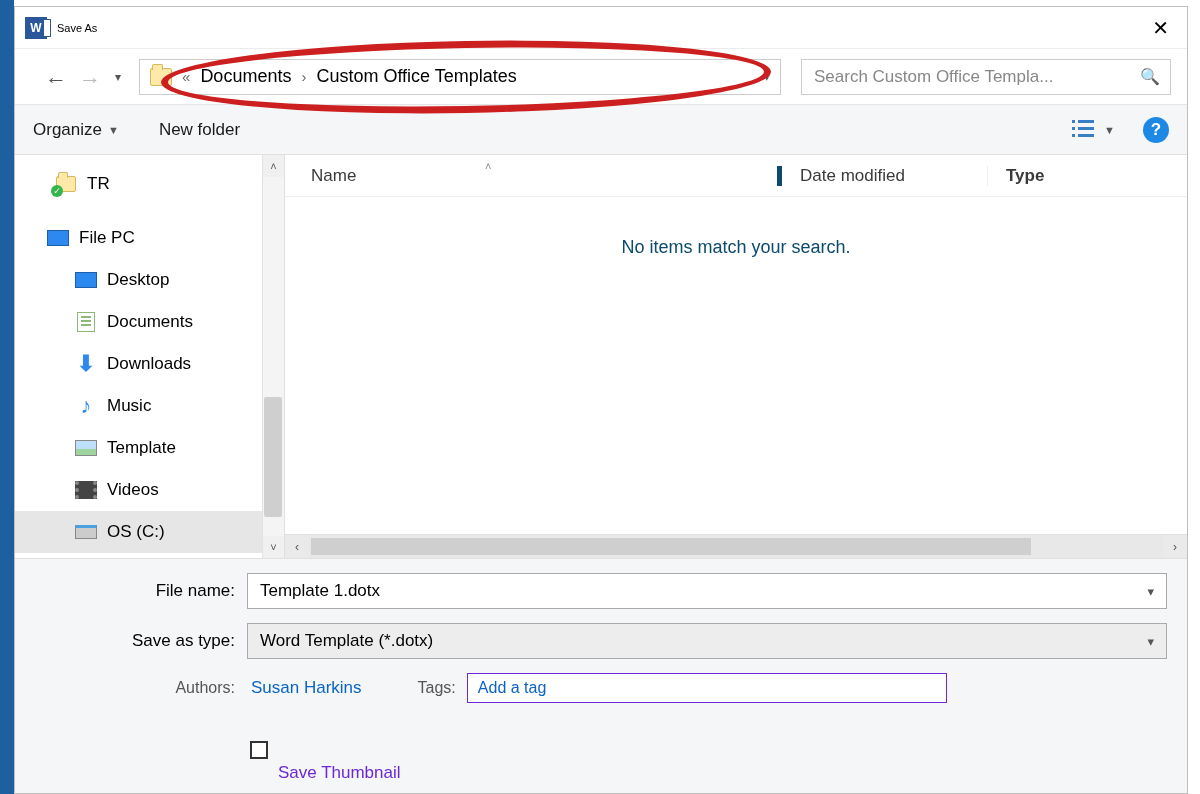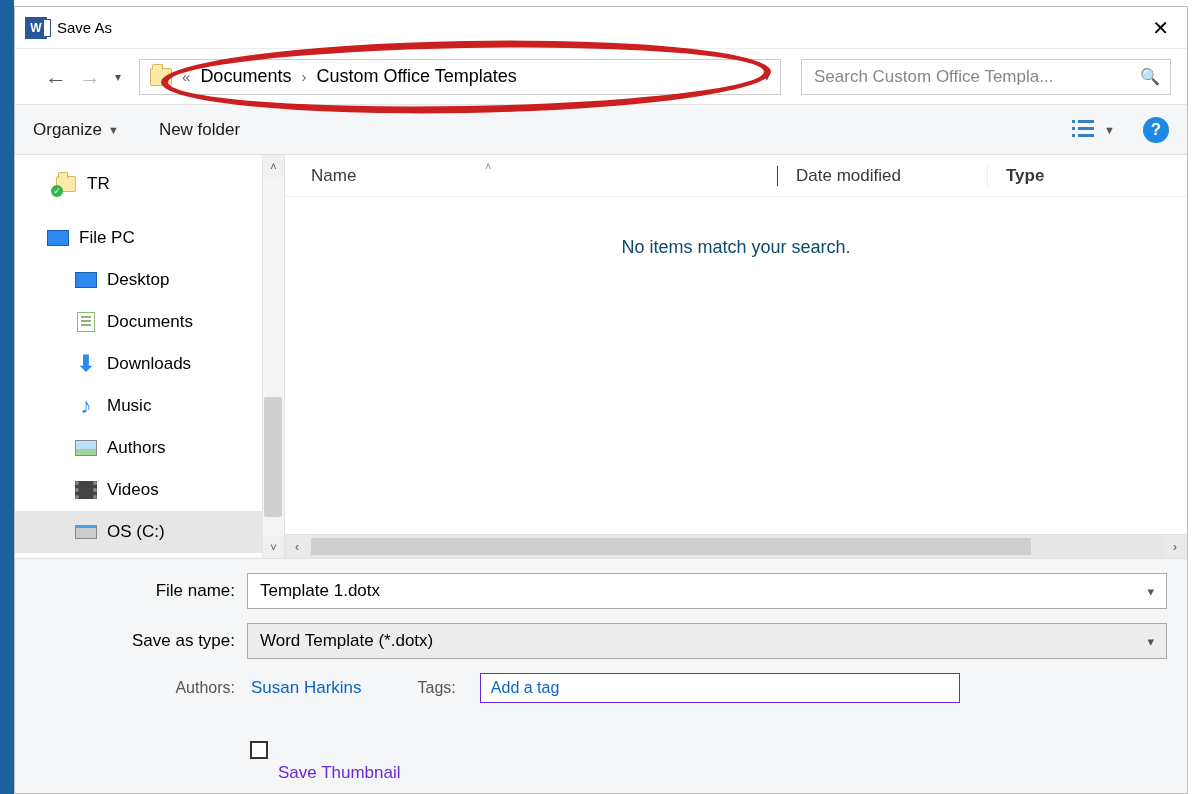--- a/index.html
+++ b/index.html
@@ -36,21 +36,21 @@
   .titlebar-left { display:flex; align-items:center; gap:10px; }
   .word-icon {
     width:22px; height:22px; background:#2b579a; position:relative;
     display:flex; align-items:center; justify-content:center;
     color:#fff; font-weight:bold; font-size:12px; font-family:Arial;
   }
   .word-icon::after{
     content:""; position:absolute; right:-4px; top:2px; bottom:2px; width:6px;
     background:#fff; border:1px solid #2b579a;
   }
-  .title-text { font-size:15px; color:#000; }
+  .title-text { font-size:11px; color:#000; }
   .close-x {
     font-size:20px; font-weight:300; cursor:pointer; padding:4px 8px;
     font-family:Arial;
   }
 
   
   .navrow {
     height:56px; display:flex; align-items:center; padding:0 16px 0 28px; gap:8px;
     border-bottom:1px solid #e5e5e5;
     position:relative;
@@ -163,21 +163,21 @@
 
   .listarea {
     flex:1; display:flex; flex-direction:column; position:relative;
   }
   .list-header {
     height:42px; display:flex; align-items:center; border-bottom:1px solid #eee;
     color:#3a3a3a; font-size:17px;
   }
   .col-name{ flex:1; padding-left:26px; position:relative;}
   .col-name .sort{ position:absolute; left:200px; top:-6px; font-size:11px; color:#888;}
-  .col-date{ width:210px; border-left:1px solid #0c4a6e; padding-left:18px;}
+  .col-date{ width:210px; border-left:5px solid #0c4a6e; padding-left:18px;}
   .col-type{ width:200px; border-left:1px solid #eee; padding-left:18px;font-weight:bold;}
   .list-body {
     flex:1; display:flex; align-items:flex-start; justify-content:center;
     padding-top:40px; color:#0c4a6e; font-size:18px;
   }
   .hscroll {
     height:24px; background:#f0f0f0; display:flex; align-items:center;
     border-top:1px solid #e0e0e0;
   }
   .hs-btn{ width:24px; height:24px; display:flex; align-items:center; justify-content:center; font-size:12px; color:#555; background:#eaeaea;}
@@ -194,21 +194,21 @@
   .flabel{ width:200px; text-align:right; font-size:17px; color:#000;}
   .finput{
     flex:1; height:36px; border:1px solid #aaa; background:#fff;
     padding:0 12px; font-size:17px; display:flex; align-items:center;
     position:relative;
   }
   .finput .dd{ position:absolute; right:12px; color:#555; font-size:13px;}
   .metarow{ display:flex; align-items:center; gap:10px; padding-left:0;}
   .mlabel{ width:200px; text-align:right; font-size:16px; color:#555;}
   .mval{ color:#0b64c4; font-size:17px; padding:4px 6px;}
-  .mtags{ flex:1; margin-left:40px; display:flex; align-items:center; gap:24px;}
+  .mtags{ flex:1; margin-left:40px; display:flex; align-items:center; gap:11px;}
   .mtags .lab{ color:#555; font-size:16px;}
   .mtags .box{
     flex:1; max-width:480px; height:30px; border:1px solid #6d28d9; background:#fff;
     color:#0b64c4; font-size:16px; display:flex; align-items:center; padding:0 10px;
   }
   .chkrow{ display:flex; align-items:center; gap:10px; padding-left:215px;}
   .chk{ width:18px; height:18px; border:2px solid #333; background:#fff;}
   .chklabel{ color:#6d28d9; font-size:17px;margin-top:46px;}
 
 </style>
@@ -315,21 +315,21 @@
           <span>Downloads</span>
         </div>
         <div class="tree-item">
           <span class="ic ic-music">♪</span>
           <span>Music</span>
         </div>
         <div class="tree-item">
           <span class="ic">
               <span class="ic-pic"></span>
             </span>
-          <span>Authors</span>
+          <span>Template</span>
         </div>
         <div class="tree-item">
           <span class="ic">
               <span class="ic-vid"></span>
             </span>
           <span>Videos</span>
         </div>
         <div class="tree-item sel">
           <span class="ic">
               <span class="ic-drive"></span>

